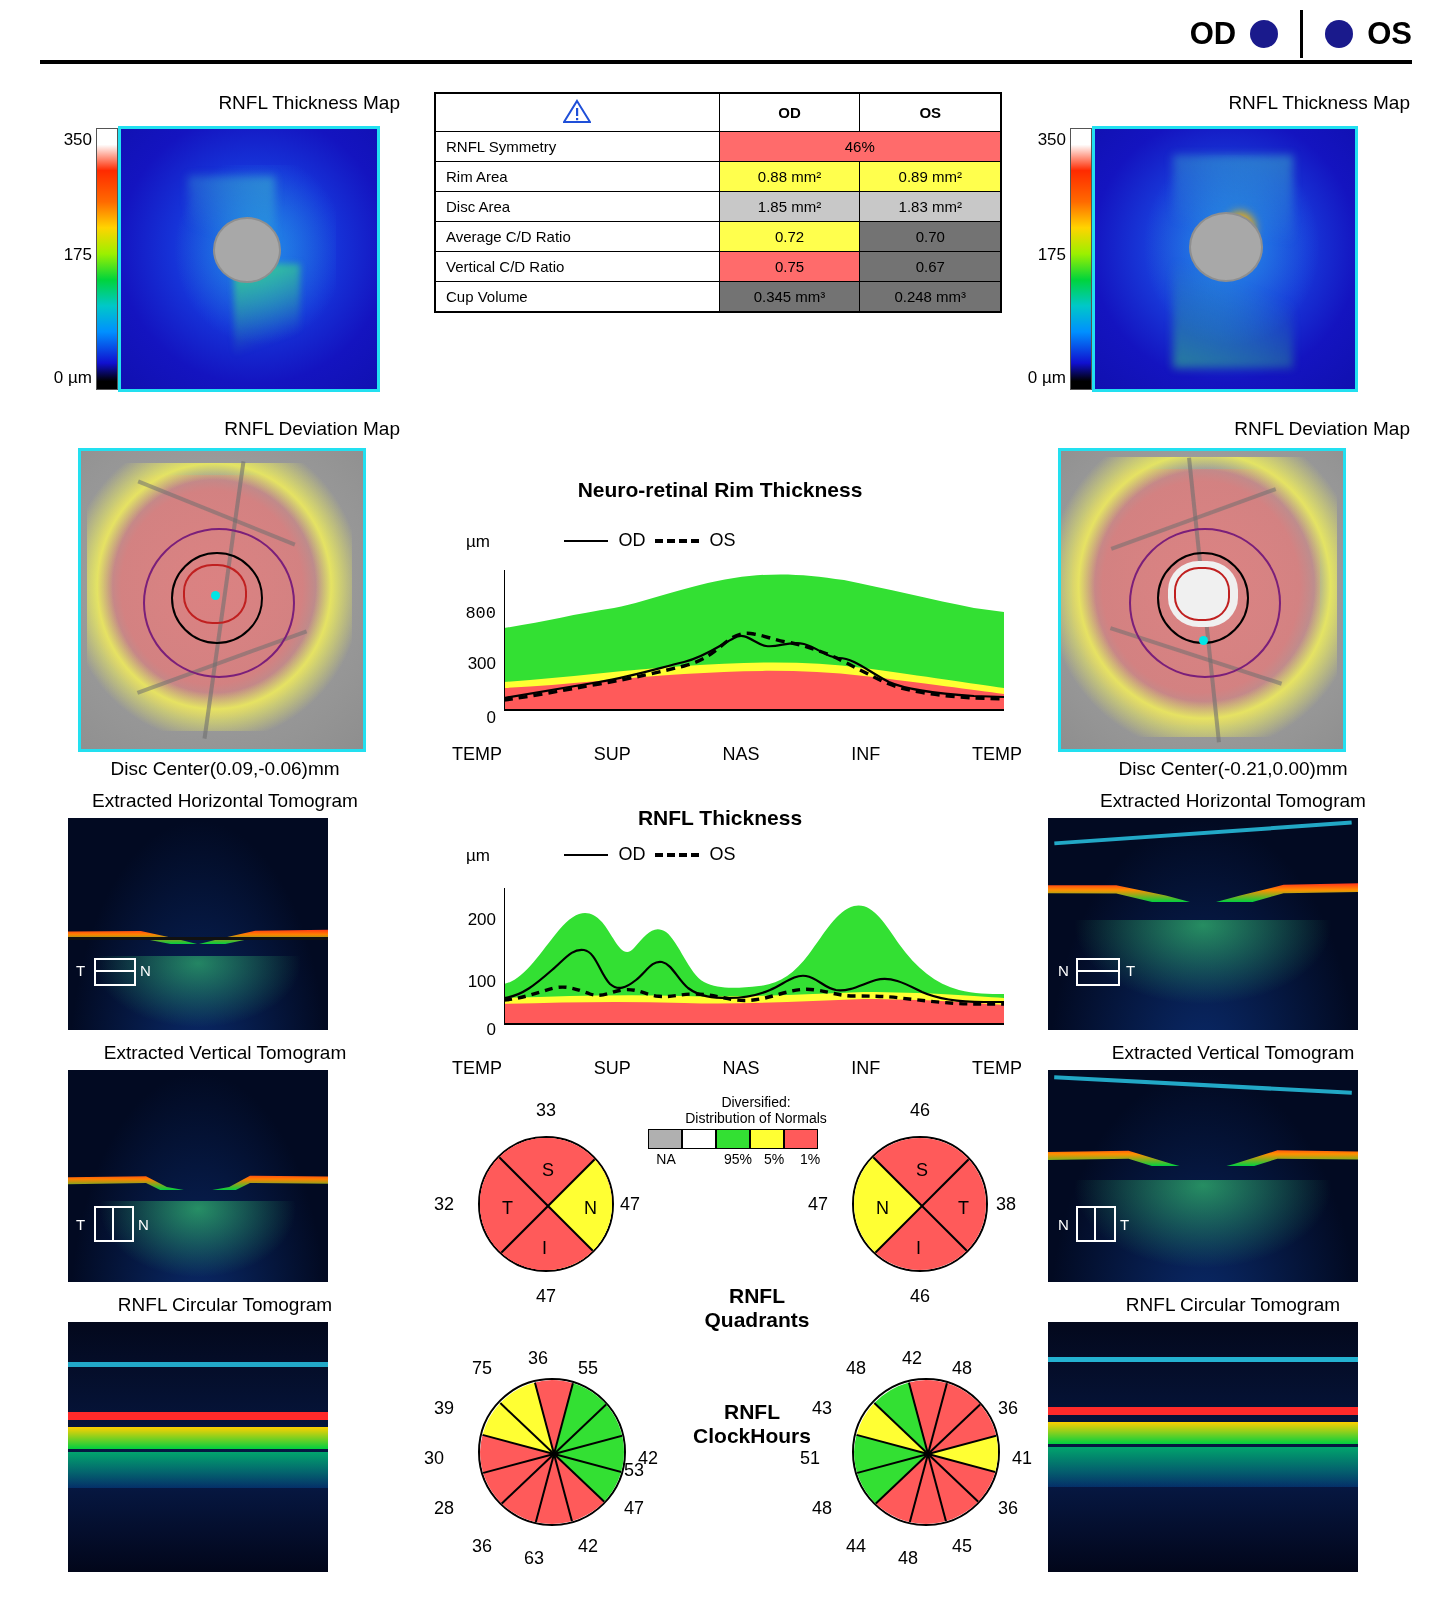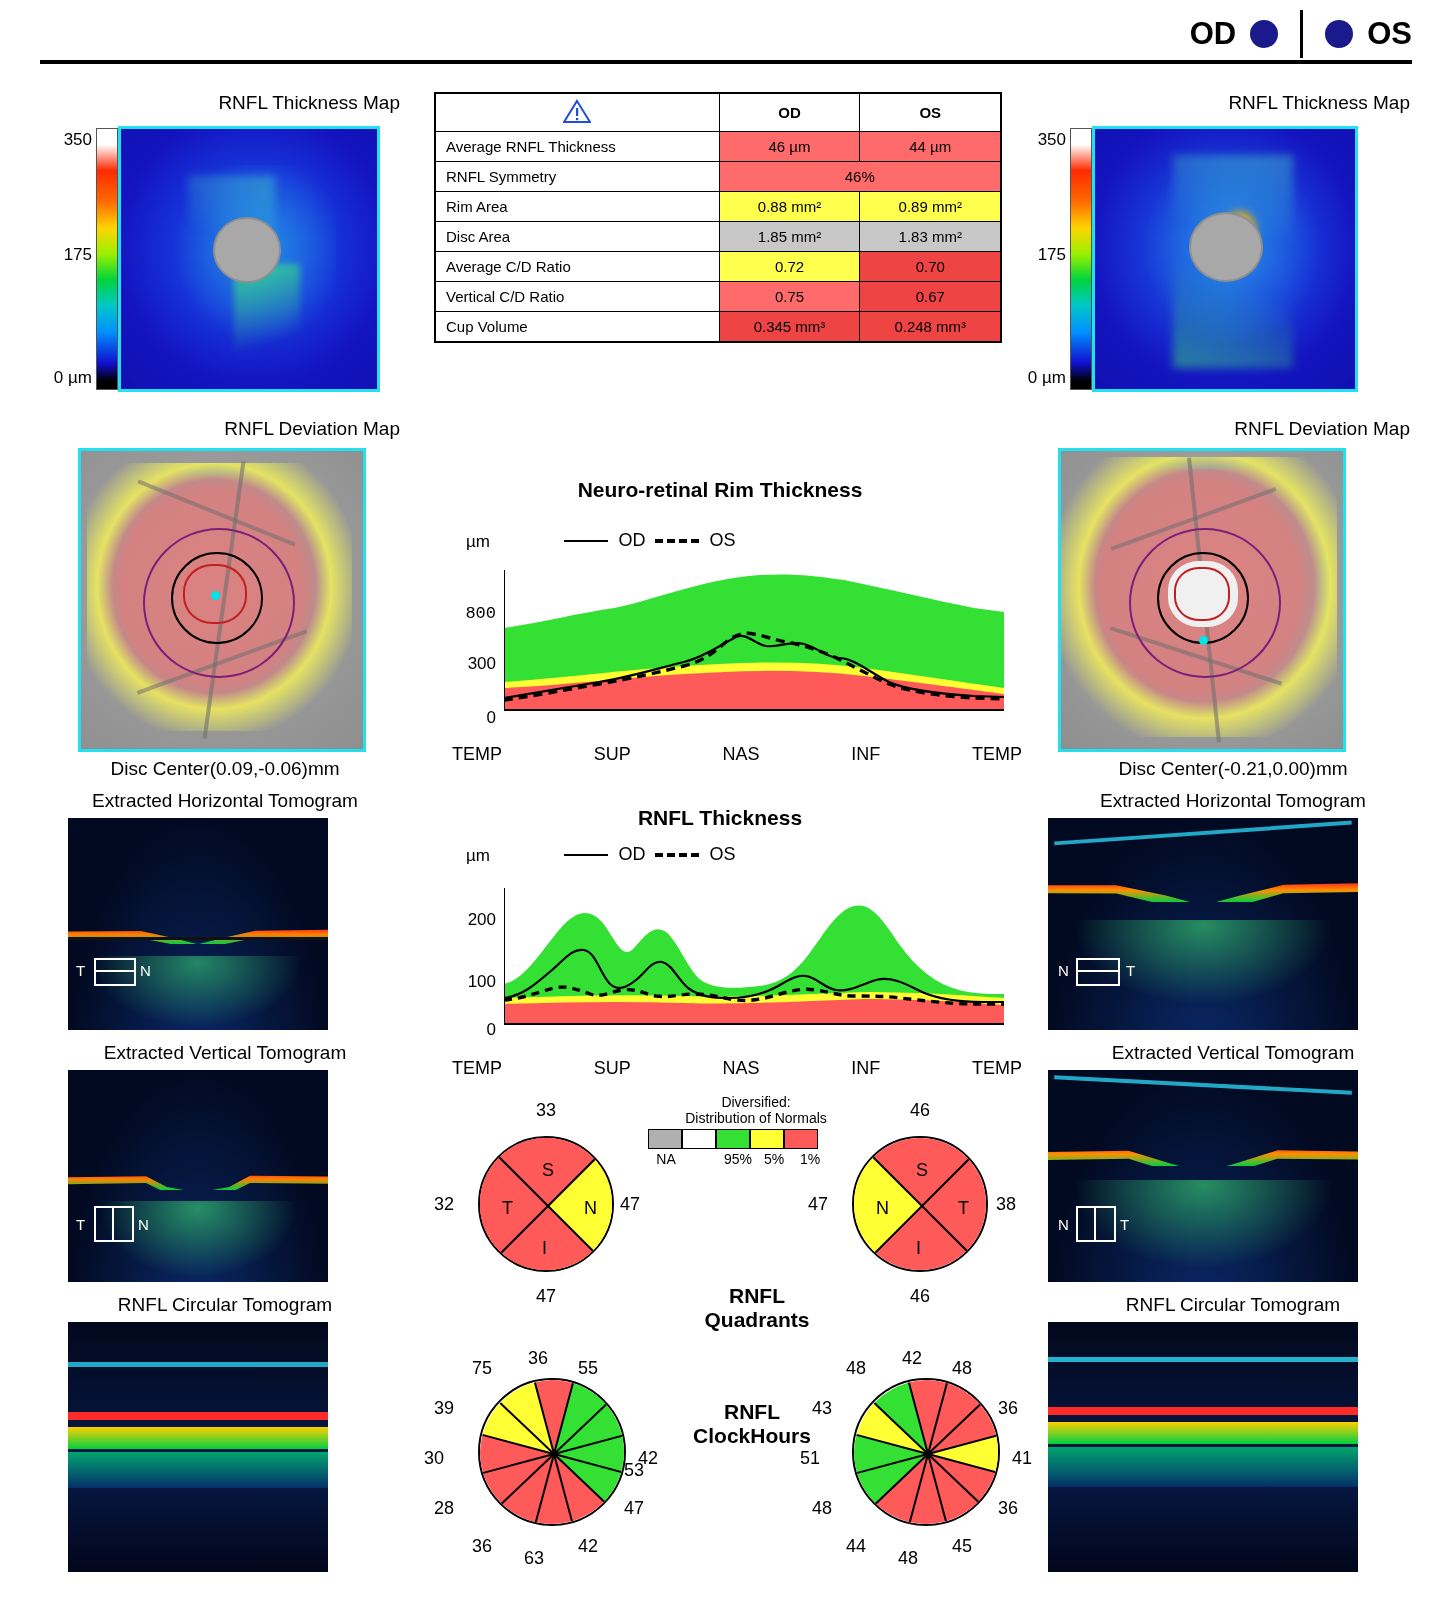--- a/index.html
+++ b/index.html
@@ -65,21 +65,21 @@
     position:absolute; border-collapse:collapse;
     border:2px solid #000; font-size:15px;
   }
   .ou-table td {
     border:1px solid #000; padding:5px 10px; height:30px;
   }
   .ou-table td.lab { width:282px; text-align:left; }
   .ou-table td.val { width:140px; text-align:center; }
   .red { background:#ff6b6b; }
   .yel { background:#ffff4d; }
-  .grn { background:#ef4444;margin-left:32px; }
+  .grn { background:#737373;margin-left:32px; }
   .gry { background:#c8c8c8; }
   .wht { background:#ffffff; }
   .hdrcell { text-align:center; font-weight:bold; }
 
   
   .plot-title { text-align:center; font-weight:bold; font-size:21px; }
   .legend-row { display:flex; align-items:center; justify-content:center; gap:10px; font-size:18px; }
   .leg-solid { display:inline-block; width:44px; height:0; border-top:2px solid #000; }
   .leg-dash  { display:inline-block; width:44px; height:0; border-top:4px dashed #000; }
   .ticklab { position:absolute; font-size:17px; }
@@ -204,25 +204,20 @@
       <tr>
     <td class="lab wht" style="text-align:center;">
       <svg width="28" height="24" viewBox="0 0 28 24" aria-hidden="true">
         <polygon points="14,2 27,23 1,23" fill="#ffffff" stroke="#1f4fd8" stroke-width="2"></polygon>
         <rect x="13" y="9" width="2.2" height="8" fill="#1f4fd8"></rect>
         <rect x="13" y="19" width="2.2" height="2.2" fill="#1f4fd8"></rect>
       </svg>
     </td>
     <td class="val wht hdrcell">OD</td>
     <td class="val wht hdrcell">OS</td>
-  </tr>
-  <tr>
-    <td class="lab wht">Average RNFL Thickness</td>
-    <td class="val red">46 µm</td>
-    <td class="val red">44 µm</td>
   </tr>
   <tr>
     <td class="lab wht">RNFL Symmetry</td>
     <td class="val red" colspan="2">46%</td>
   </tr>
   <tr>
     <td class="lab wht">Rim Area</td>
     <td class="val yel">0.88 mm²</td>
     <td class="val yel">0.89 mm²</td>
   </tr>

